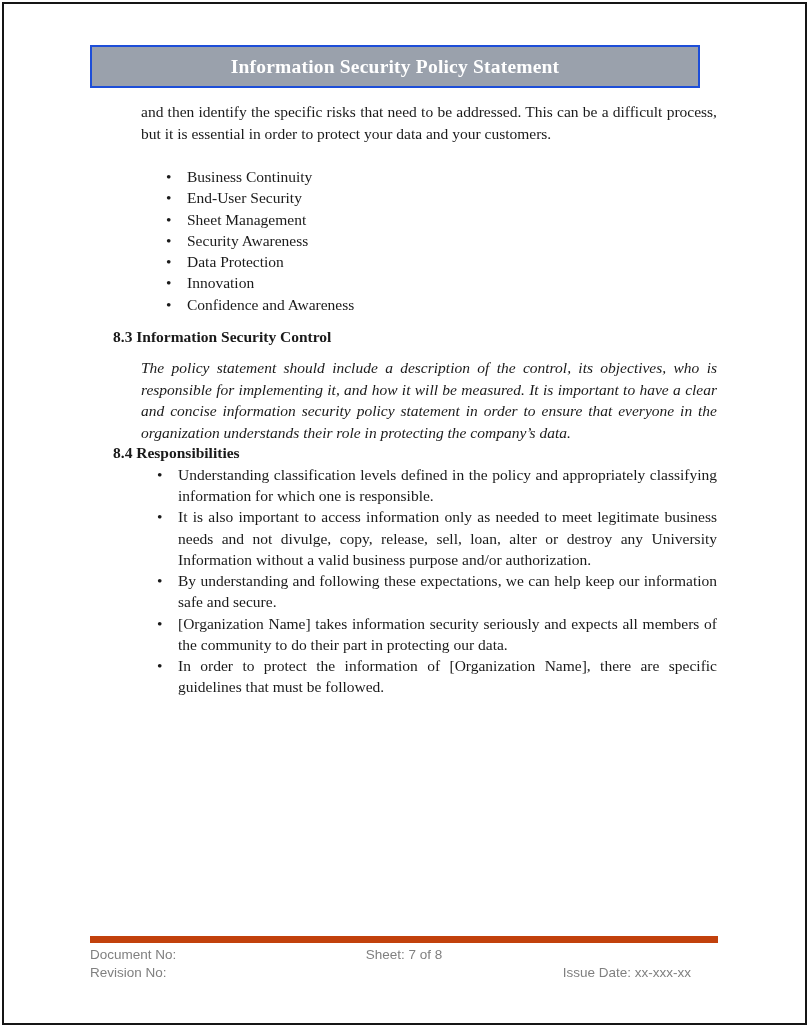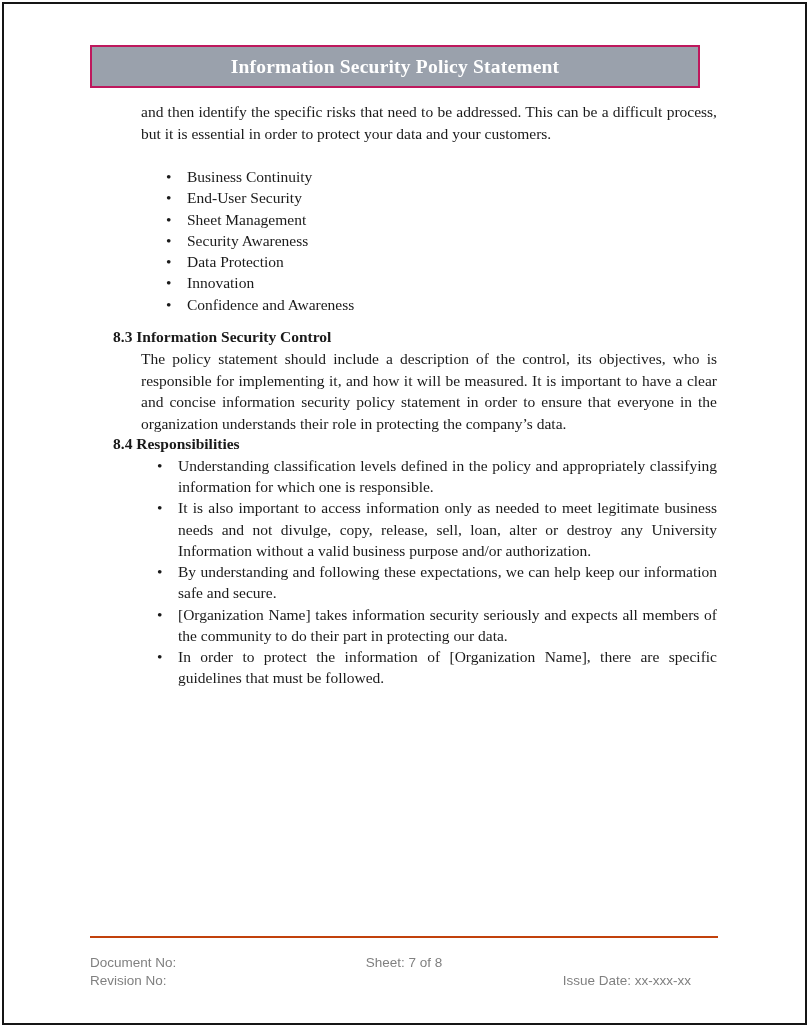--- a/index.html
+++ b/index.html
@@ -19,21 +19,21 @@
     left: 2px; top: 2px; right: 3px; bottom: 3px;
     border: 2px solid #151515;
     pointer-events: none;
   }
 
   .title-bar {
     position: absolute;
     left: 90px; top: 45px;
     width: 610px; height: 43px;
     background: #9AA1AC;
-    border: 2px solid #be185d;
+    border: 2px solid #1d4ed8;
     display: flex;
     align-items: center;
     justify-content: center;
   }
   .title-bar .title-text {
     color: #ffffff;
     font-weight: bold;
     font-size: 19.5px;
     letter-spacing: 0.2px;
   }
@@ -70,21 +70,21 @@
     top: 0;
   }
 
   .sec-heading {
     margin: 0;
     font-size: 15.5px;
     font-weight: bold;
     line-height: 20px;
   }
   .sec-83-heading { margin-top: 12px; }
-  .sec-83-par    { margin-top: 1px; }
+  .sec-83-par    { margin-top: 10px; font-style: italic; }
   .sec-84-heading { }
   .sec-84-par    { margin-top: 14px; }
 
   ul.resp {
     list-style: none;
     margin: 1px 0 0 0;
     padding: 0;
   }
   ul.resp li {
     position: relative;
@@ -96,22 +96,22 @@
     content: "\2022";
     position: absolute;
     left: 44px;
     top: 0;
   }
 
   .footer {
     position: absolute;
     left: 90px; top: 936px;
     width: 628px;
-    border-top: 2px solid #c2410c;
-    padding-top: 16px;
+    border-top: 7px solid #c2410c;
+    padding-top: 3px;
     font-family: "Liberation Sans", "DejaVu Sans", sans-serif;
     font-size: 13.5px;
     color: #808080;
   }
   .footer-row {
     display: grid;
     grid-template-columns: 1fr 1fr 1fr;
     line-height: 18px;
   }
   .footer-row .cell-left   { text-align: left; }

